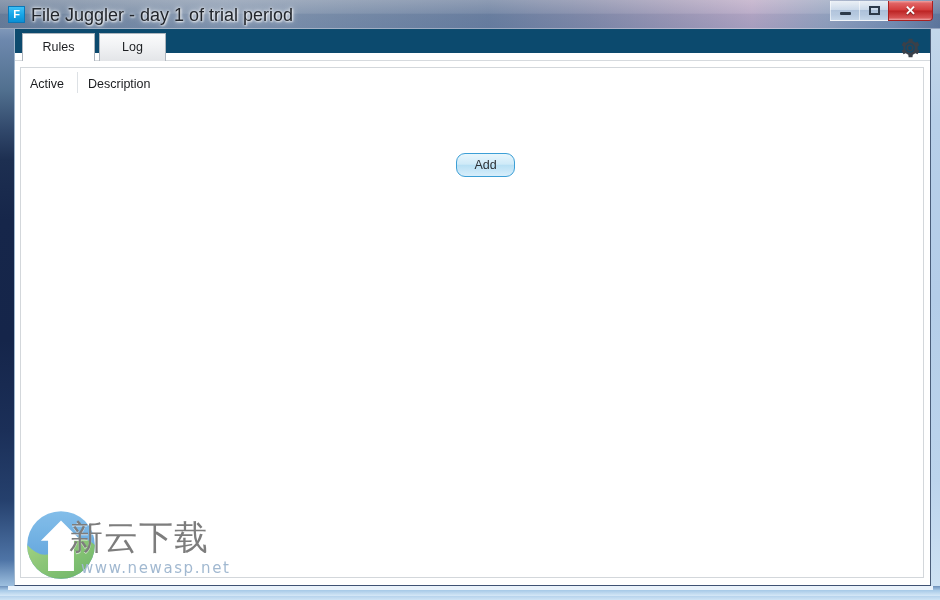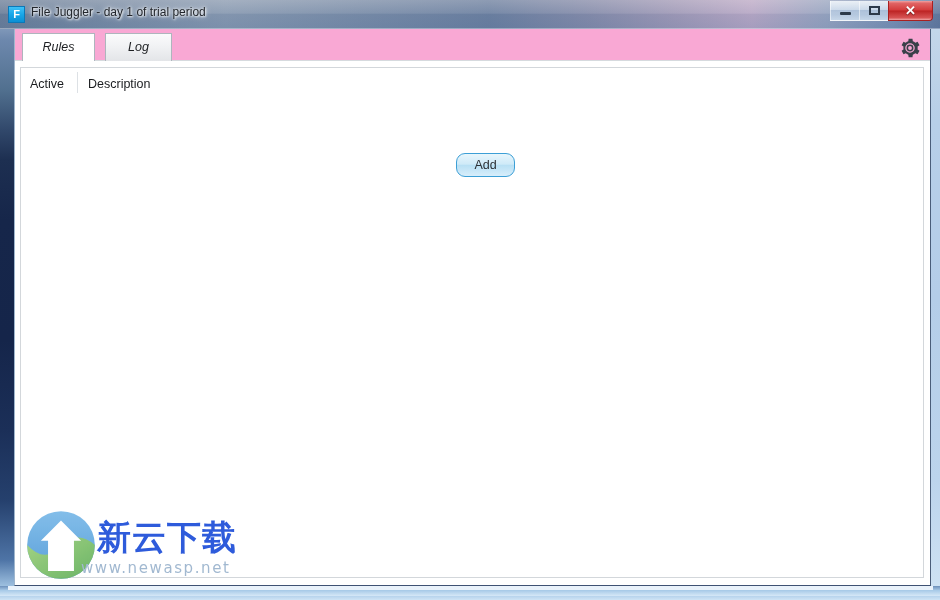--- a/index.html
+++ b/index.html
@@ -129,21 +129,21 @@
     color: #ffffff;
     font-family: "Liberation Sans", sans-serif;
     font-size: 11px;
     font-weight: bold;
     line-height: 15px;
     text-align: center;
   }
   .title-text {
     position: absolute;
     left: 31px; top: 5px;
-    font-size: 12px;
+    font-size: 18px;
     color: #22262c;
     text-shadow:
       0 0 3px rgba(255,255,255,0.95),
       0 0 6px rgba(255,255,255,0.85),
       1px 1px 2px rgba(255,255,255,0.7);
     white-space: nowrap;
     text-align: right;
   }
 
   
@@ -217,23 +217,22 @@
     border-right: 1px solid #4a5d79;
     border-bottom: 1px solid #3f5273;
     overflow: hidden;
   }
 
   
   #tabstrip {
     position: absolute;
     left: 0; top: 0;
     width: 100%;
-    height: 32px;
-    background: #f9a8d4;
-    font-style: italic;
+    height: 24px;
+    background: #0c4a6e;
   }
   .tab {
     position: absolute;
     top: 4px;
     height: 28px;
     box-sizing: border-box;
     border: 1px solid #aeb5bd;
     border-bottom: none;
     font-size: 12.5px;
     color: #1d1f22;
@@ -243,21 +242,21 @@
   }
   .tab.selected {
     background: #ffffff;
     z-index: 3;
   }
   .tab.unselected {
     background: linear-gradient(180deg, #fbfbfc 0%, #f1f2f4 45%, #e3e5e8 100%);
     z-index: 2;
   }
   .tab-rules { left: 7px; width: 73px; }
-  .tab-log   { left: 90px; width: 67px; }
+  .tab-log   { left: 84px; width: 67px; }
   .tabstrip-underline {
     position: absolute;
     left: 0; right: 0; top: 31px;
     height: 1px;
     background: #d6dade;
     z-index: 1;
   }
   .tab.selected::after {
     content: "";
     position: absolute;
@@ -327,24 +326,24 @@
   
   #watermark {
     position: absolute;
     left: 2px; top: 472px;
     width: 230px; height: 92px;
     pointer-events: none;
     opacity: 0.92;
   }
   .wm-text-cn {
     position: absolute;
-    left: 80px; top: 14px;
+    left: 52px; top: 14px;
     font-size: 34px;
-    font-weight: bold;
-    color: #1d4ed8;
+    font-weight: normal;
+    color: #737373;
     letter-spacing: 1px;
     font-family: "DejaVu Sans", sans-serif;
     text-shadow: 0 1px 0 rgba(255,255,255,0.6);
   }
   .wm-text-url {
     position: absolute;
     left: 64px; top: 58px;
     font-size: 15px;
     color: #9ab3cd;
     letter-spacing: 1.6px;

